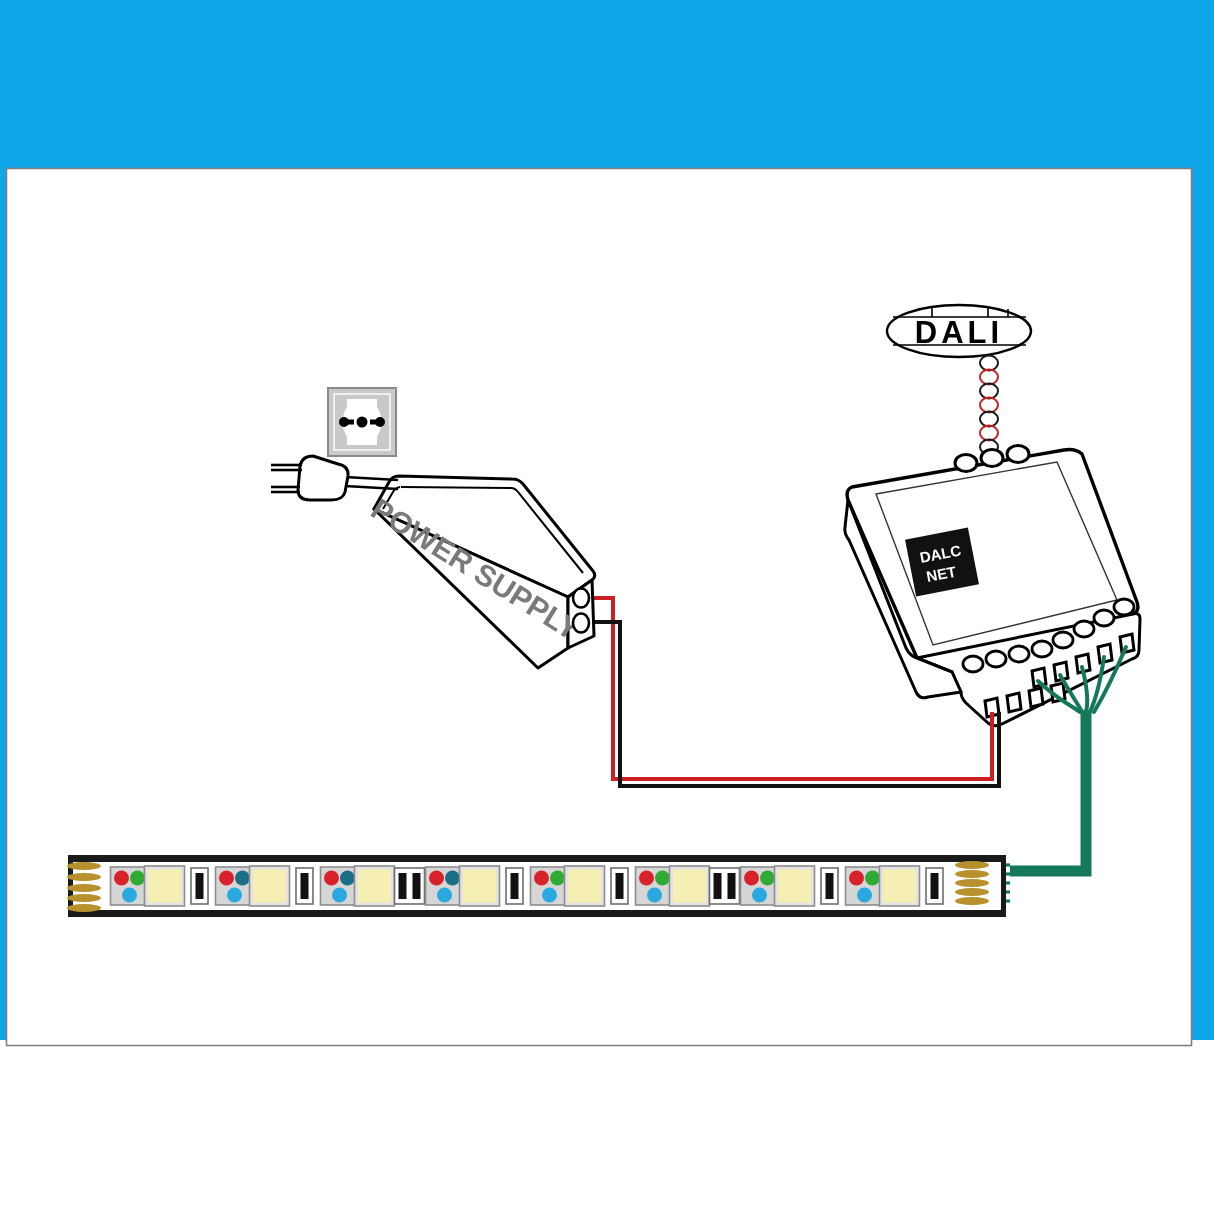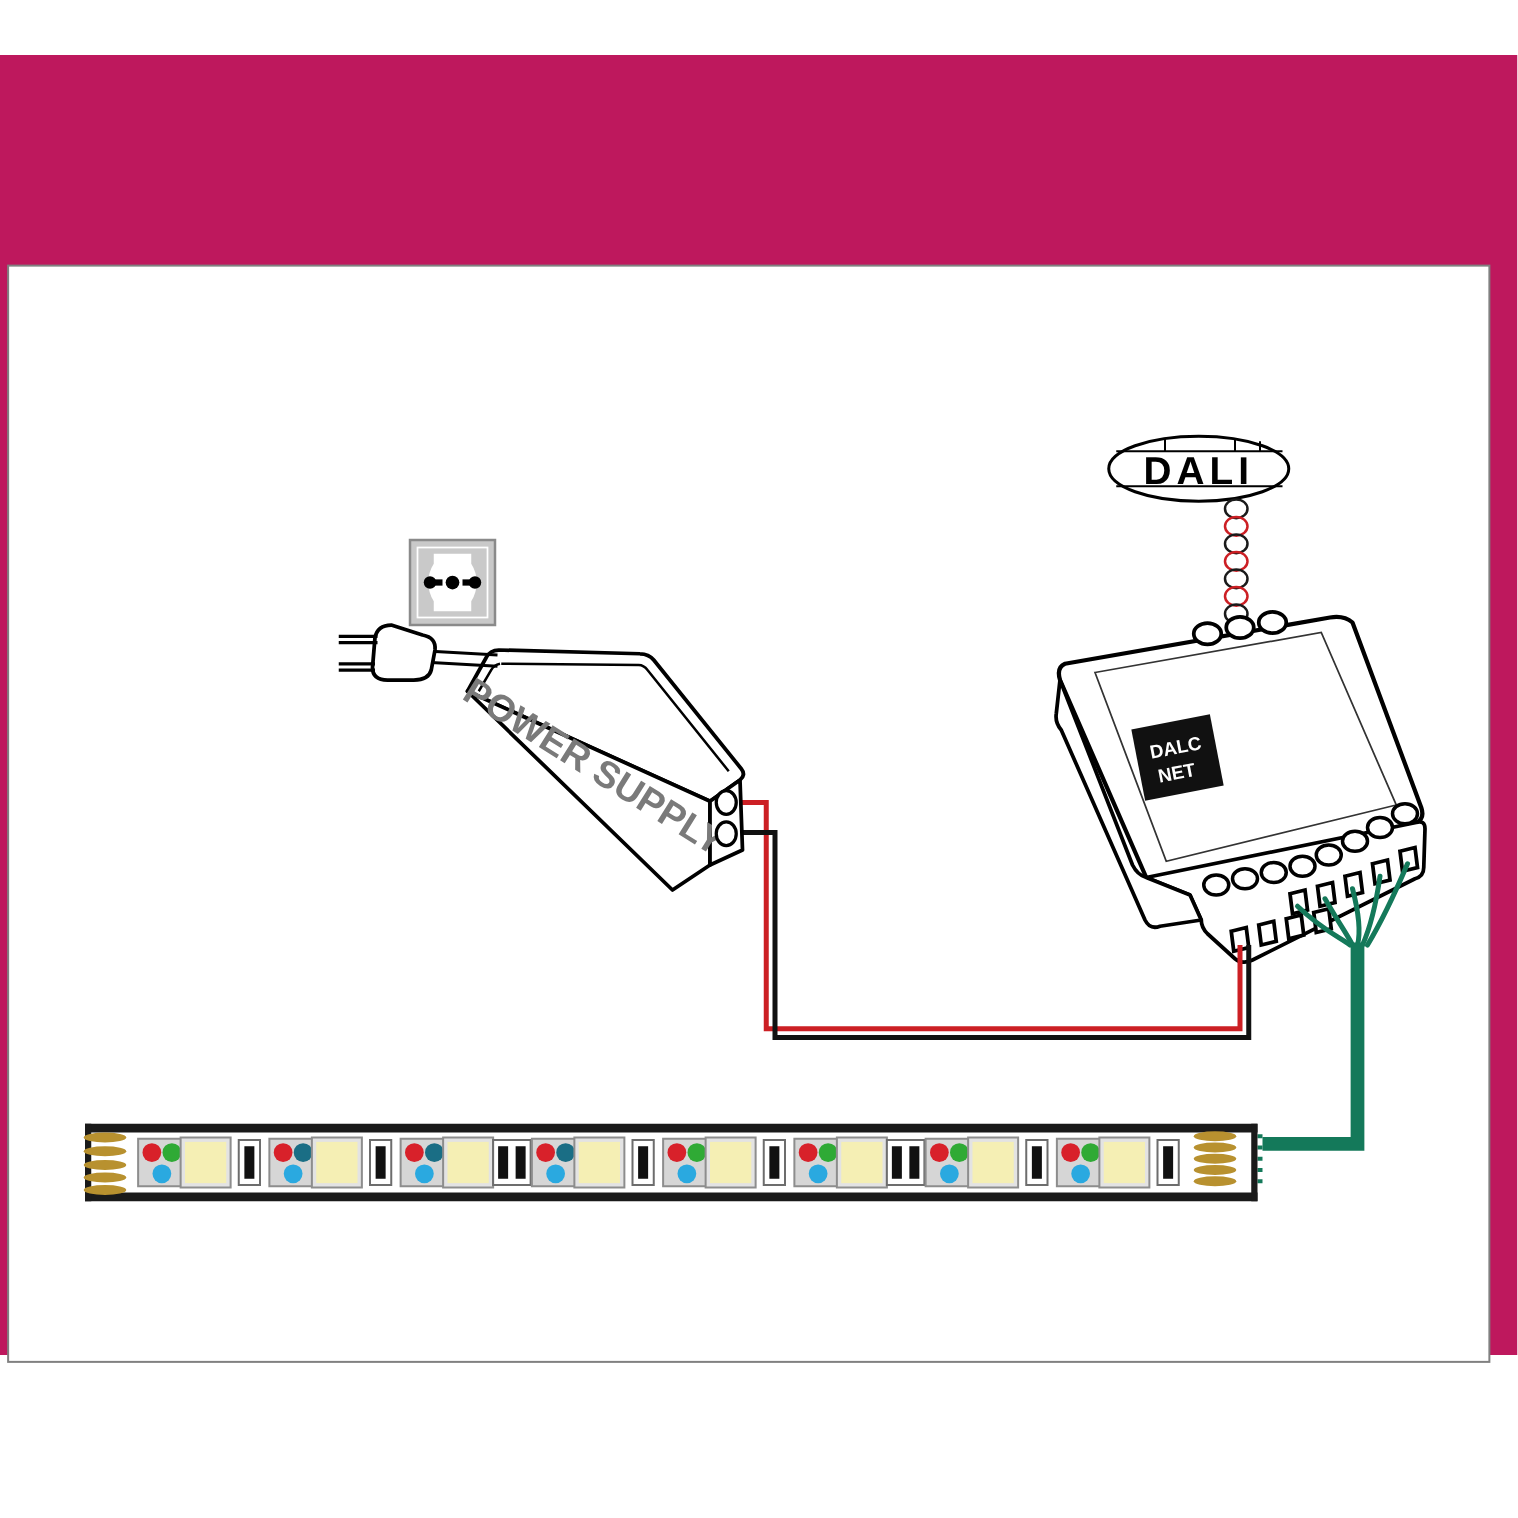--- a/index.html
+++ b/index.html
@@ -1,18 +1,18 @@
 <!DOCTYPE html>
 <html><head>
 <meta charset="utf-8">
 <style>
   html,body{margin:0;padding:0;background:#ffffff;}
   body{width:1214px;height:1214px;overflow:hidden;
        font-family:"Liberation Sans",sans-serif;}
-  #stage{position:relative;width:1214px;height:1040px;background:#be185d;margin-top:44px;}
+  #stage{position:relative;width:1214px;height:1040px;background:#0ea5e9;}
   svg{display:block;}
   .nosel{user-select:none;}
 </style>
 </head>
 <body>
 
 <div id="stage">
 <svg width="1214" height="1214" viewBox="0 0 1214 1214">
 
   <rect x="6.5" y="168.5" width="1185" height="877" fill="#ffffff" stroke="#808080" stroke-width="1.6"></rect>

